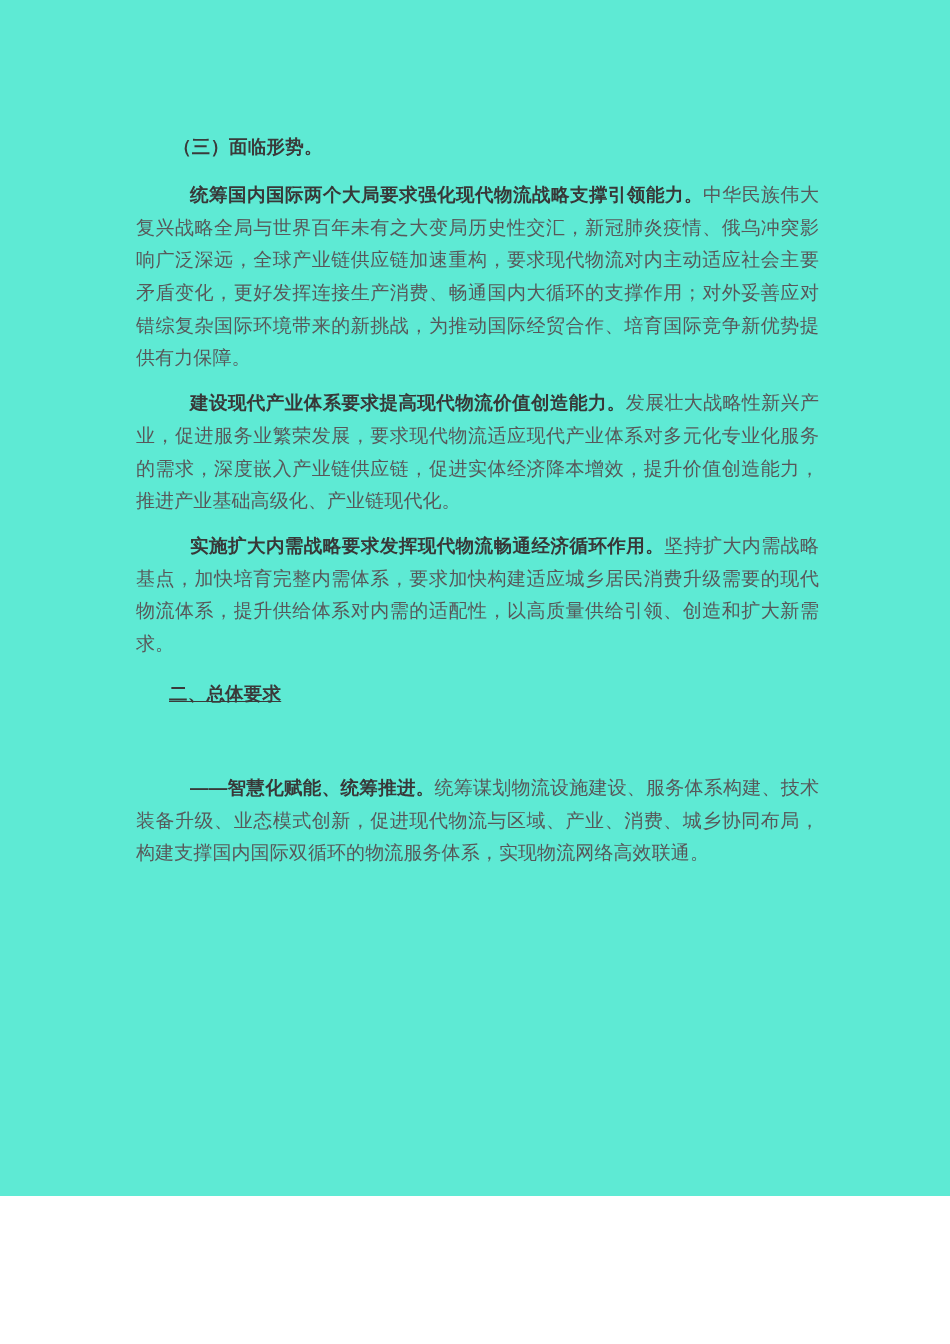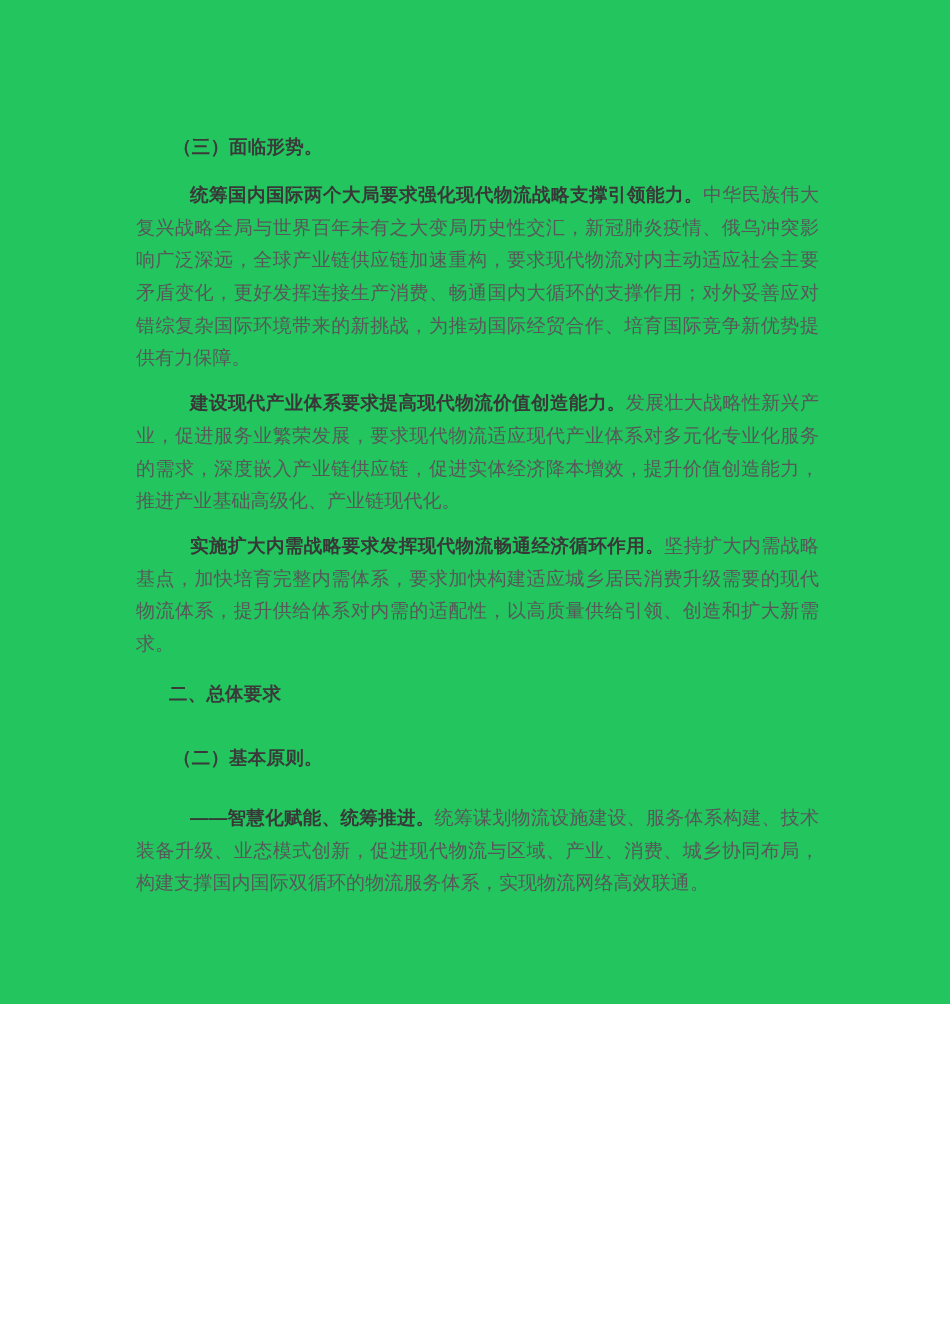--- a/index.html
+++ b/index.html
@@ -13,22 +13,22 @@
     position: relative;
     overflow: hidden;
     font-family: "DejaVu Serif", serif;
   }
 
   .page {
     position: absolute;
     left: 0;
     top: 0;
     width: 950px;
-    height: 1004px;
-    background: #22c55e;
+    height: 1196px;
+    background: #5eead4;
   }
 
   .content {
     position: absolute;
     left: 136px;
     top: 132px;
     width: 683px;
   }
 
   
@@ -45,20 +45,21 @@
 
   .heading-sub {
     font-family: "Liberation Sans", "DejaVu Sans", sans-serif;
     font-weight: bold;
     font-size: 18.5px;
     color: #3a3a3a;
     line-height: 1.62;
     margin: 0;
     text-indent: 33px;
     letter-spacing: 0.2px;
+    text-decoration: underline;
   }
 
   
   .para {
     font-family: "DejaVu Serif", "Liberation Serif", serif;
     font-size: 19px;
     color: #58585a;
     line-height: 1.72;
     margin: 0;
     text-indent: 38px;
@@ -110,21 +111,20 @@
     <p class="heading-sub">二、总体要求</p>
 
     <div class="sp-xs"></div>
 
 
     <div class="sp-xs"></div>
 
 
     <div class="sp-l"></div>
 
-    <p class="heading">（二）基本原则。</p>
 
     <div class="sp-m"></div>
 
 
     <div class="sp-s"></div>
 
     <p class="para"><span class="lead">——智慧化赋能、统筹推进。</span><span>统筹谋划物流设施建设、服务体系构建、技术装备升级、业态模式创新，促进现代物流与区域、产业、消费、城乡协同布局，构建支撑国内国际双循环的物流服务体系，实现物流网络高效联通。</span></p>
 
   </div>
 </div>

